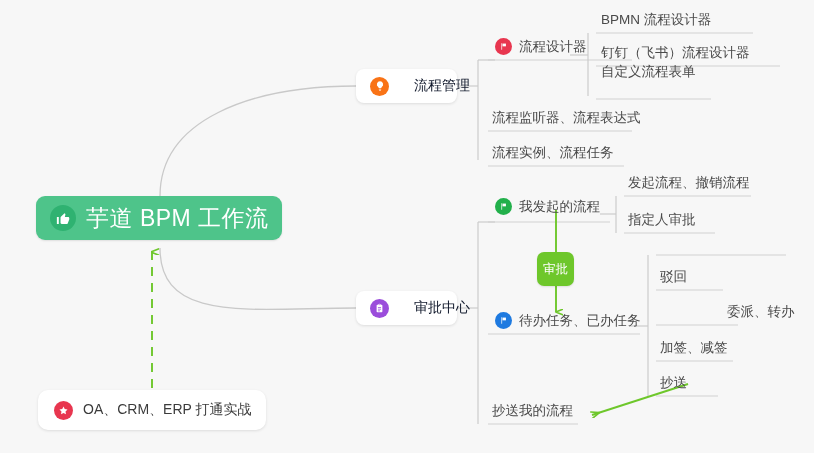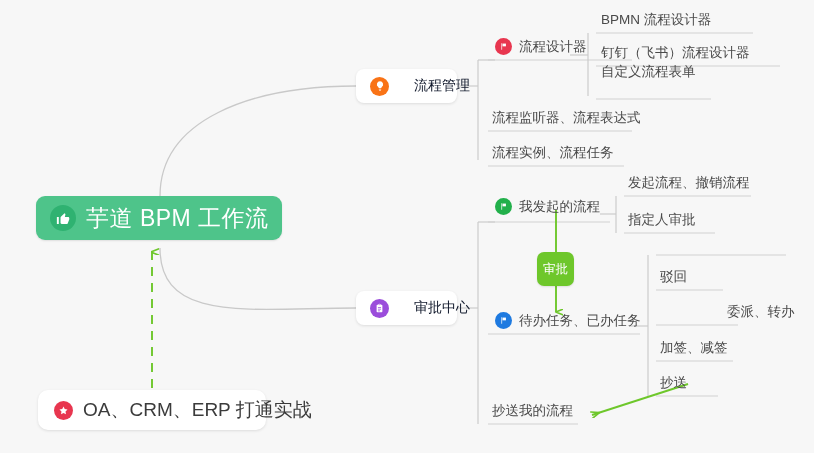--- a/index.html
+++ b/index.html
@@ -46,21 +46,21 @@
   .card .card-label{
     font-size:14px;color:#0f172a;margin-left:25px;white-space:nowrap;
   }
   #node-process-mgmt{left:356px;top:69px;width:101px;}
   #node-approval-center{left:356px;top:291px;width:101px;}
 
   
   #node-oa-card{
     left:38px;top:390px;width:228px;height:40px;border-radius:10px;padding:0 16px;
   }
-  #node-oa-card .card-label{font-size:19px;color:#3b3b3b;margin-left:10px;}
+  #node-oa-card .card-label{font-size:14px;color:#3b3b3b;margin-left:10px;}
 
   
   .icn{
     width:17px;height:17px;border-radius:50%;
     display:flex;align-items:center;justify-content:center;flex:0 0 auto;
   }
   .icn svg{display:block;}
   .icn-lg{width:19px;height:19px;}
 
   

